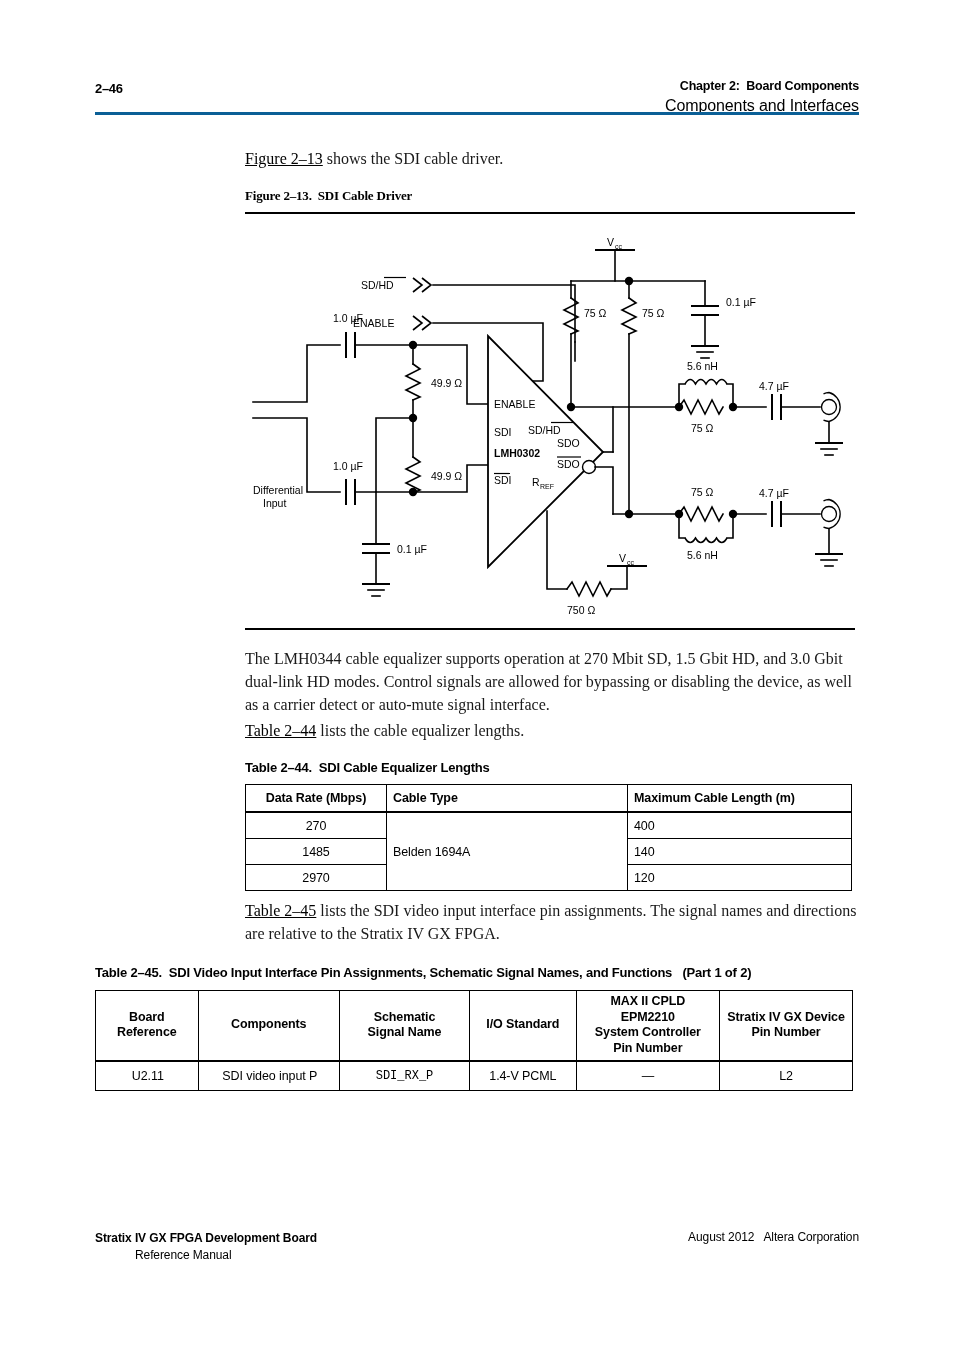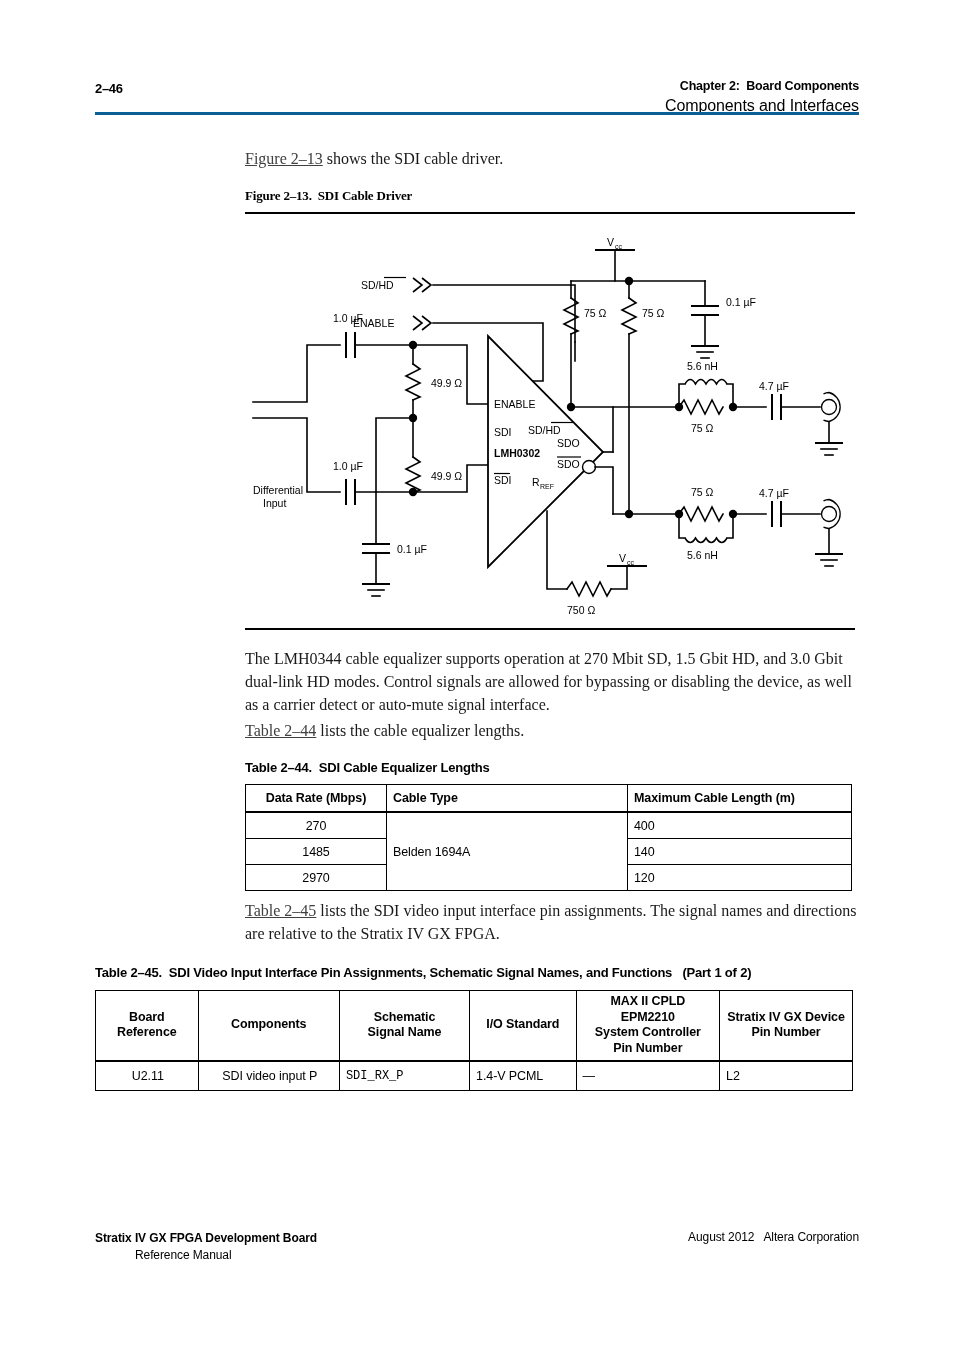--- a/index.html
+++ b/index.html
@@ -61,21 +61,21 @@
     background: #0b5f96;
   }
   p.body {
     font-family: "Liberation Serif", serif;
     font-size: 16px;
     line-height: 1.43;
     margin: 0;
     color: #1a1a1a;
   }
   .xref {
-    color: #404040;
+    color: #000000;
   }
 
   .intro-para {
     position: absolute;
     left: 245px;
     top: 148px;
     width: 614px;
   }
 
   
@@ -155,20 +155,21 @@
   .t45-caption { position: absolute; left: 95px; top: 965px; }
   .t45 { position: absolute; left: 95px; top: 990px; width: 758px; }
   .t45 table { width: 758px; }
   .t45 th {
     text-align: center;
     vertical-align: middle;
     line-height: 1.25;
     padding: 6px 4px;
   }
   .t45 td {
+    text-align: center;
     height: 22px;
   }
   .t45 td.left { text-align: center; padding-left: 8px; }
   .t45 .mono {
     font-family: "Liberation Mono", monospace;
     font-size: 12px;
     letter-spacing: 0px;
   }
   .t45 .c1 { width: 102px; }
   .t45 .c2 { width: 150px; }

